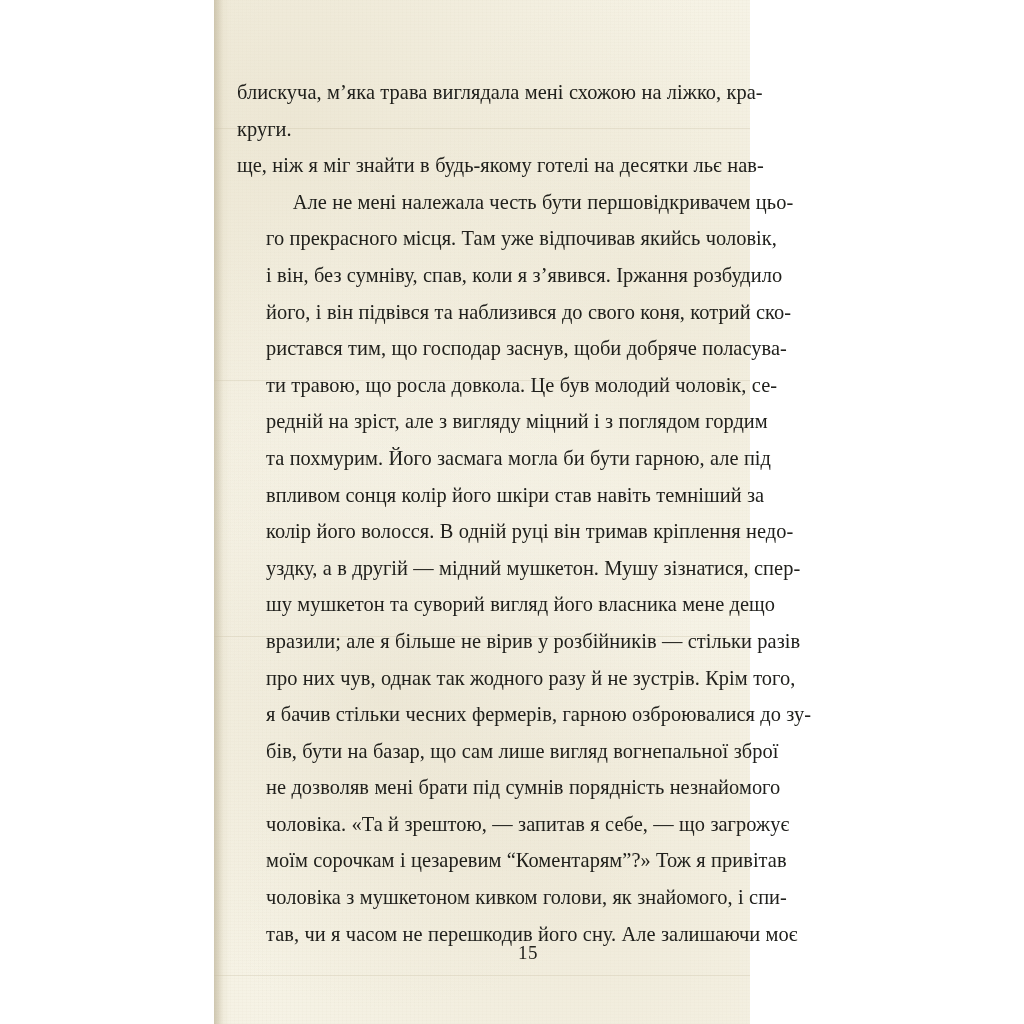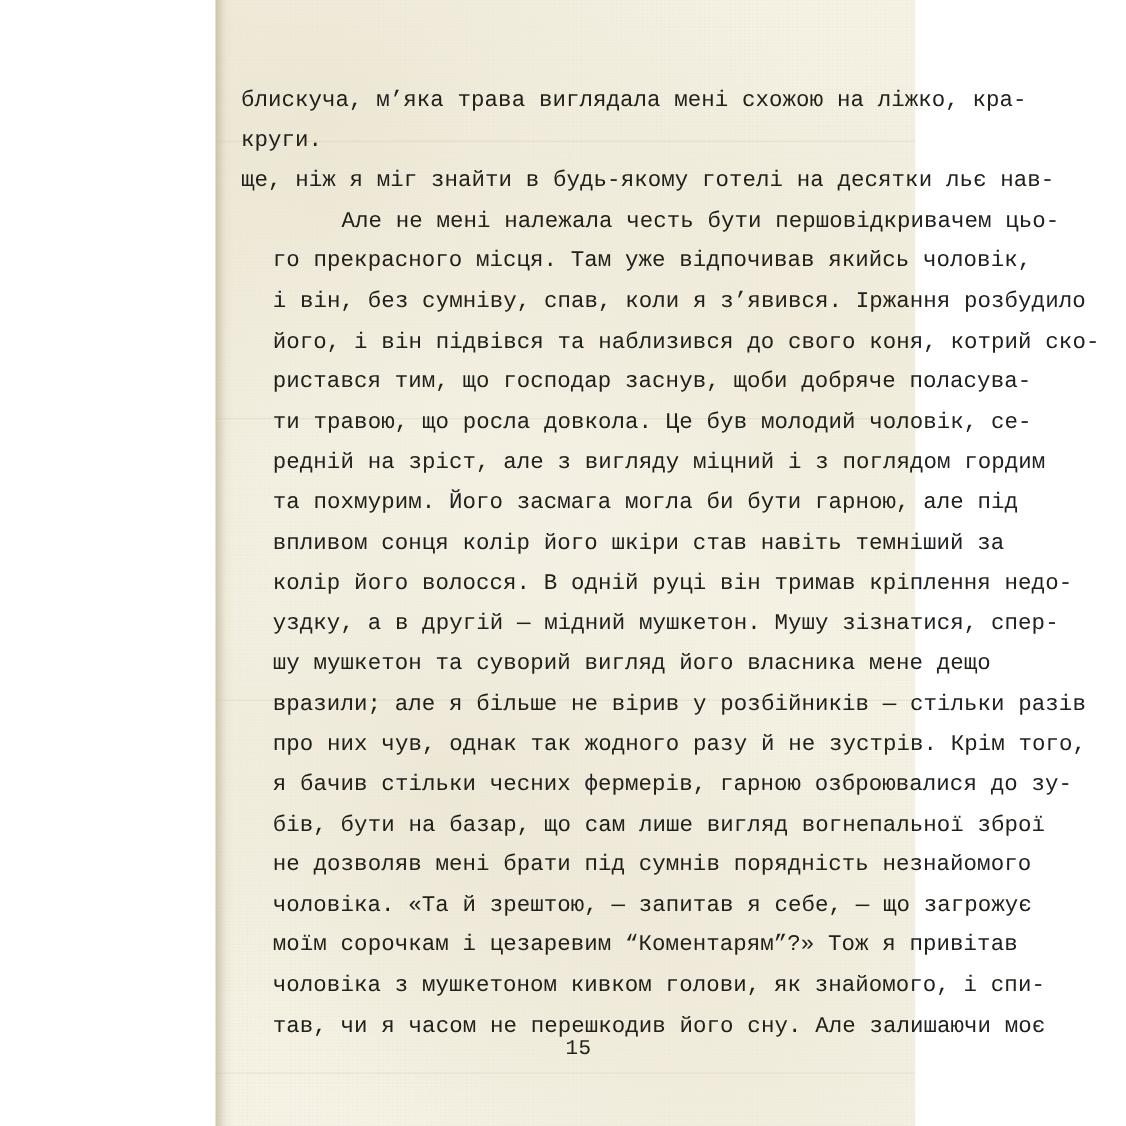--- a/index.html
+++ b/index.html
@@ -20,38 +20,37 @@
   #scan-canvas {
     position: relative;
     width: 1024px;
     height: 1024px;
     background: #ffffff;
   }
 
   
   #book-page {
     position: absolute;
-    left: 196px;
+    left: 214px;
     top: 0px;
-    width: 636px;
+    width: 536px;
     height: 1024px;
     background-color: #f6f3e6;
     background-image:
       
       radial-gradient(circle at 14% 12%, rgba(229,221,198,0.55) 0%, rgba(229,221,198,0) 42%),
       radial-gradient(circle at 82% 30%, rgba(232,225,203,0.5) 0%, rgba(232,225,203,0) 38%),
       radial-gradient(circle at 32% 68%, rgba(226,218,195,0.45) 0%, rgba(226,218,195,0) 40%),
       radial-gradient(circle at 70% 88%, rgba(233,226,206,0.5) 0%, rgba(233,226,206,0) 36%),
       radial-gradient(circle at 50% 45%, rgba(250,248,240,0.6) 0%, rgba(250,248,240,0) 55%),
       
       repeating-linear-gradient(0deg, rgba(205,196,170,0.055) 0px, rgba(205,196,170,0.055) 1px, rgba(255,255,255,0) 1px, rgba(255,255,255,0) 3px),
       repeating-linear-gradient(90deg, rgba(205,196,170,0.05) 0px, rgba(205,196,170,0.05) 1px, rgba(255,255,255,0) 1px, rgba(255,255,255,0) 4px),
       
       linear-gradient(90deg, rgba(214,205,180,0.45) 0px, rgba(240,235,218,0.12) 16px, rgba(255,255,255,0) 60px);
-    font-family: Liberation Mono, monospace;
   }
 
   
   .scan-seam {
     position: absolute;
     left: 0;
     width: 100%;
     height: 1px;
     background: rgba(198,188,162,0.30);
     pointer-events: none;
@@ -106,21 +105,20 @@
   #folio {
     position: absolute;
     left: 0;
     top: 942px;
     width: 628px;
     text-align: center;
     color: #24241f;
     font-size: 19px;
     line-height: 22px;
     letter-spacing: 0.4px;
-    padding-left: 16px;
   }
 </style>
 </head>
 <body>
 
 <div id="scan-canvas">
 
   <div id="book-page">
 
     <div id="gutter-shadow"></div>

